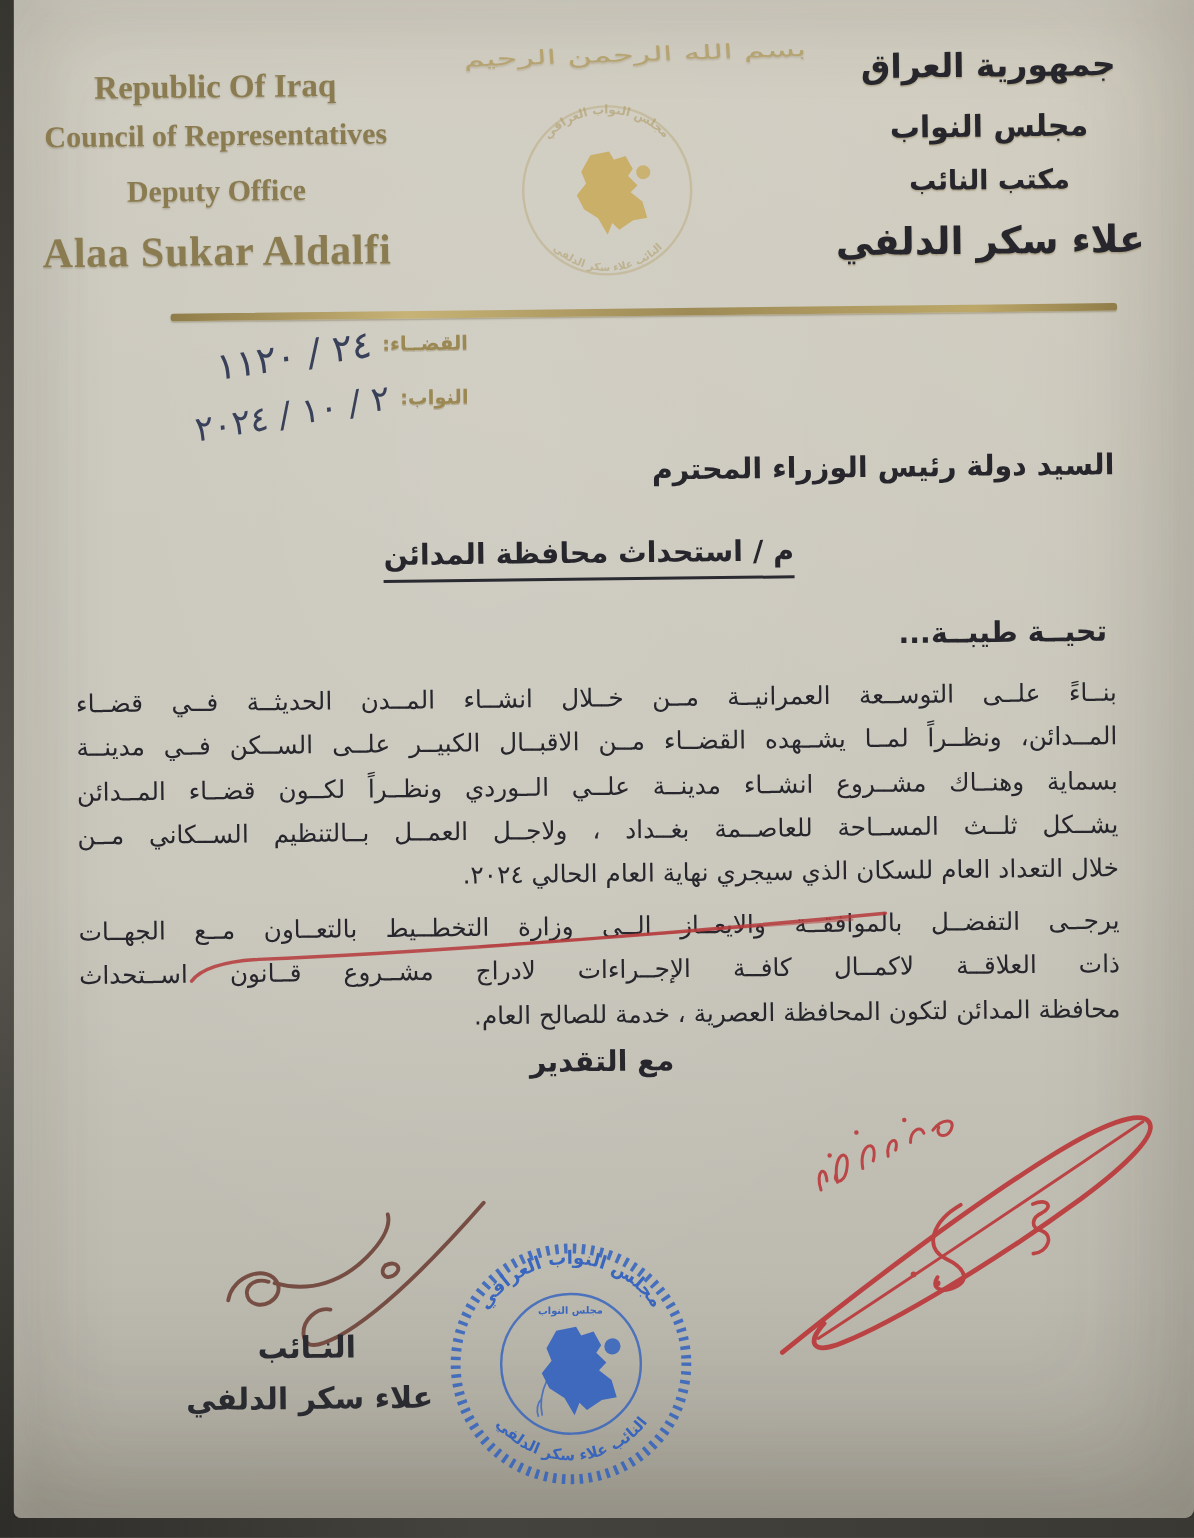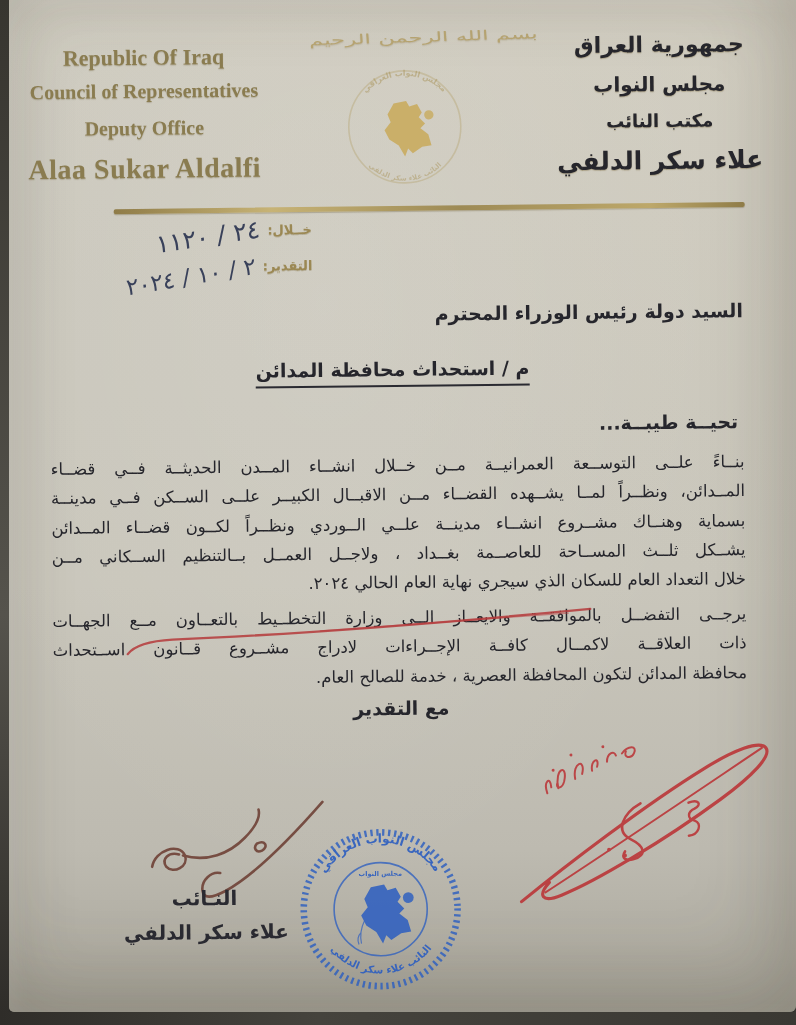--- a/index.html
+++ b/index.html
@@ -130,25 +130,25 @@
       <div class="a1">جمهورية العراق</div>
       <div class="a2">مجلس النواب</div>
       <div class="a3">مكتب النائب</div>
       <div class="a4">علاء سكر الدلفي</div>
     </div>
 
     <div class="gold-line"></div>
 
     <div class="refs">
       <div class="ref-row">
-        <span class="ref-label">خــلال:</span>
+        <span class="ref-label">القضــاء:</span>
         <span class="ref-value">٢٤ / ١١٢٠</span>
       </div>
       <div class="ref-row date">
-        <span class="ref-label">التقدير:</span>
+        <span class="ref-label">النواب:</span>
         <span class="ref-value">٢ / ١٠ / ٢٠٢٤</span>
       </div>
     </div>
 
     <div class="addressee ar">السيد دولة رئيس الوزراء المحترم</div>
 
     <div class="subject-wrap ar">
       <span class="subject">م / استحداث محافظة المدائن</span>
     </div>
 

